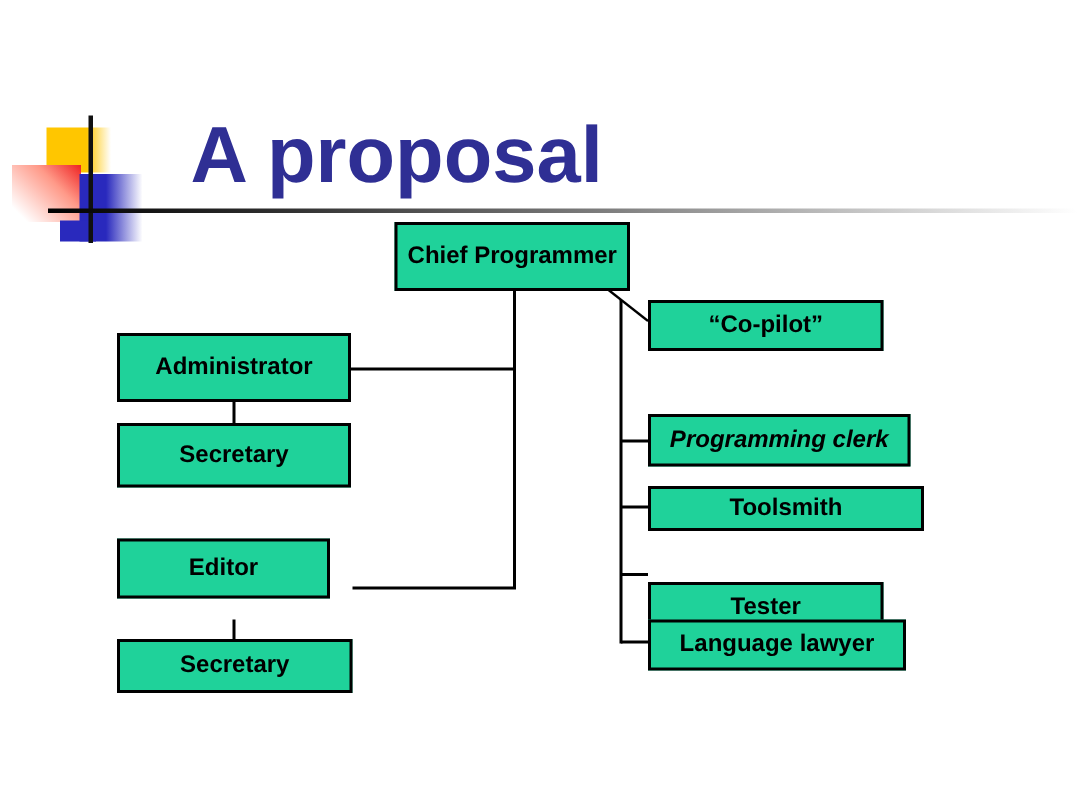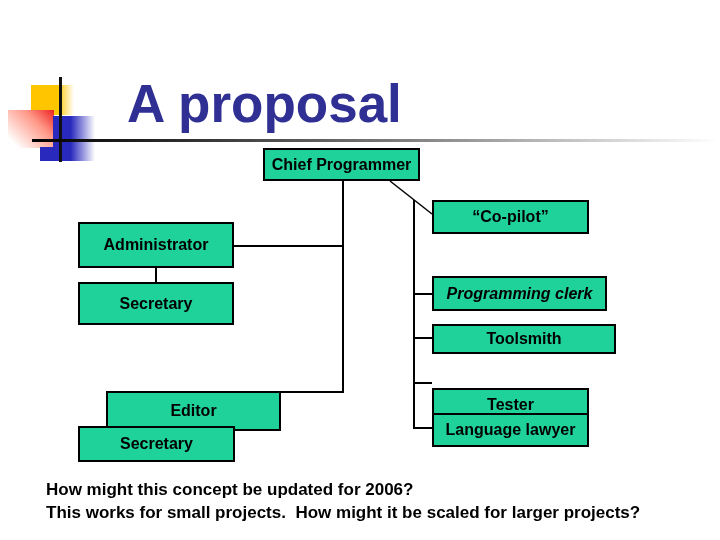--- a/index.html
+++ b/index.html
@@ -28,30 +28,30 @@
   .deco-blue-small{left:40px;top:147px;width:24px;height:14px;
     background:var(--accent-blue,#2929BD);}
   .deco-vline{left:59px;top:77px;width:3px;height:85px;background:#101010;}
   
   .org-box{
     position:absolute;background:var(--box-fill,#1FD29A);
     border:2px solid #000;box-sizing:border-box;
     display:flex;align-items:center;justify-content:center;
     font-weight:700;font-size:16px;color:#000;white-space:nowrap;
   }
-  .b-chief      {left:263px;top:148px;width:157px;height:33px;text-align:right;}
+  .b-chief      {left:263px;top:148px;width:157px;height:46px;text-align:right;}
   .b-copilot    {left:432px;top:200px;width:157px;height:34px;}
   .b-admin      {left:78px; top:222px;width:156px;height:46px;}
   .b-sec1       {left:78px; top:282px;width:156px;height:43px;}
   .b-clerk      {left:432px;top:276px;width:175px;height:35px;font-style:italic;}
   .b-toolsmith  {left:432px;top:324px;width:184px;height:30px;}
-  .b-editor     {left:78px; top:391px;width:175px;height:40px;margin-left:28px;}
+  .b-editor     {left:78px; top:359px;width:142px;height:40px;}
   .b-tester     {left:432px;top:388px;width:157px;height:33px;}
   .b-sec2       {left:78px; top:426px;width:157px;height:36px;}
-  .b-lawyer     {left:432px;top:413px;width:157px;height:34px;}
+  .b-lawyer     {left:432px;top:413px;width:172px;height:34px;}
   
   .line{position:absolute;background:#000;}
   .l-trunk-left {left:342px;top:180px;width:2px;height:212px;}
   .l-admin      {left:234px;top:245px;width:110px;height:2px;}
   .l-editor     {left:235px;top:391px;width:109px;height:2px;}
   .l-admin-sec  {left:155px;top:268px;width:2px;height:14px;}
   .l-editor-sec {left:155px;top:413px;width:2px;height:13px;}
   .l-trunk-right{left:413px;top:200px;width:2px;height:229px;}
   .l-tick-clerk    {left:414px;top:293px;width:18px;height:2px;}
   .l-tick-toolsmith{left:414px;top:337px;width:18px;height:2px;}
@@ -97,18 +97,14 @@
   <div class="org-box b-admin">Administrator</div>
   <div class="org-box b-copilot">“Co-pilot”</div>
   <div class="org-box b-sec1">Secretary</div>
   <div class="org-box b-clerk">Programming clerk</div>
   <div class="org-box b-toolsmith">Toolsmith</div>
   <div class="org-box b-editor">Editor</div>
   <div class="org-box b-tester">Tester</div>
   <div class="org-box b-sec2">Secretary</div>
   <div class="org-box b-lawyer">Language lawyer</div>
 
-  <div class="footer">
-    <div class="footer-line">How might this concept be updated for 2006?</div>
-    <div class="footer-line">This works for small projects.  How might it be scaled for larger projects?</div>
-  </div>
 
 </div>
 
 </body></html>

